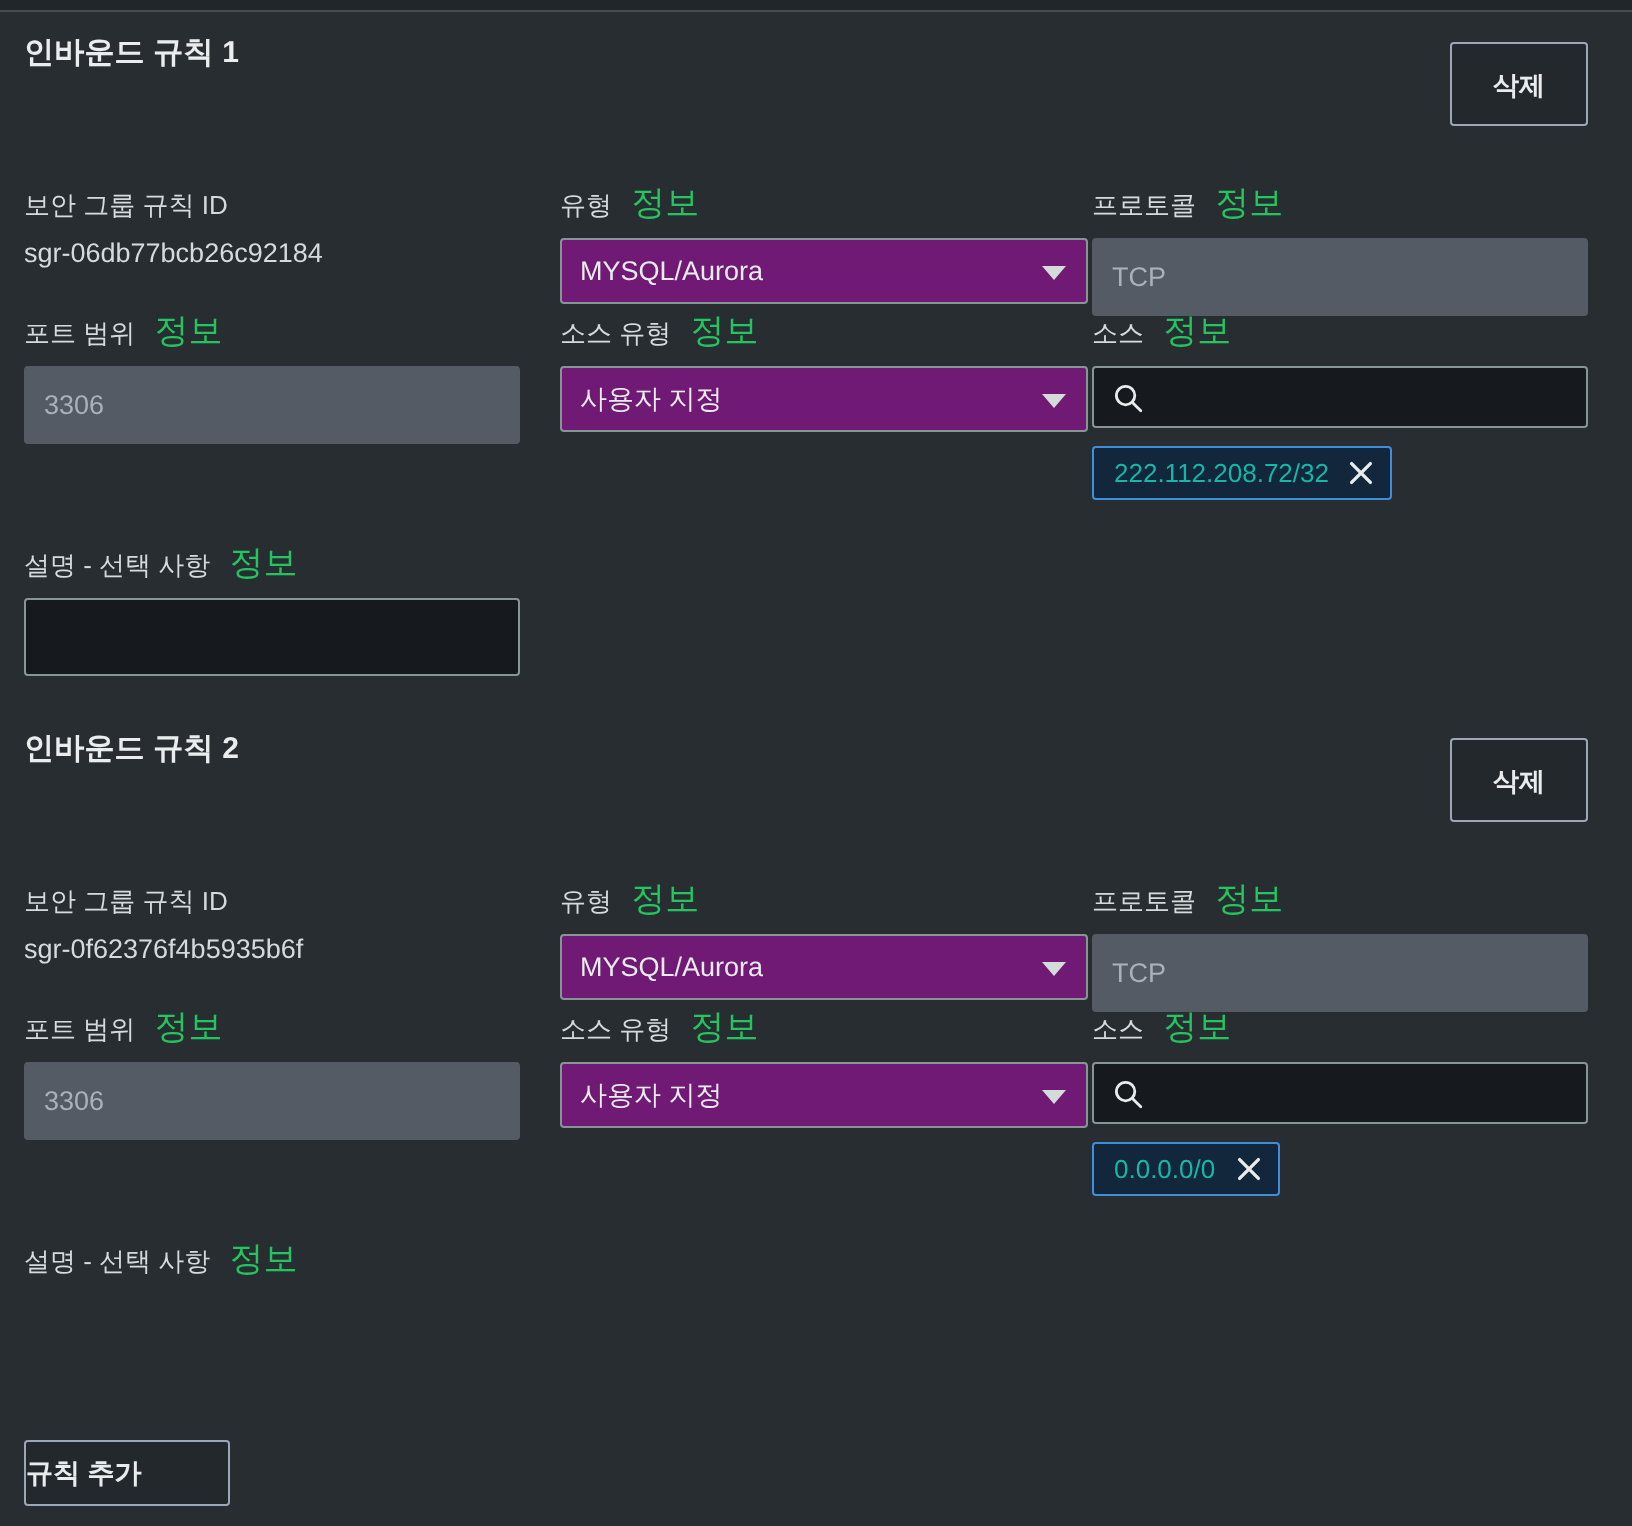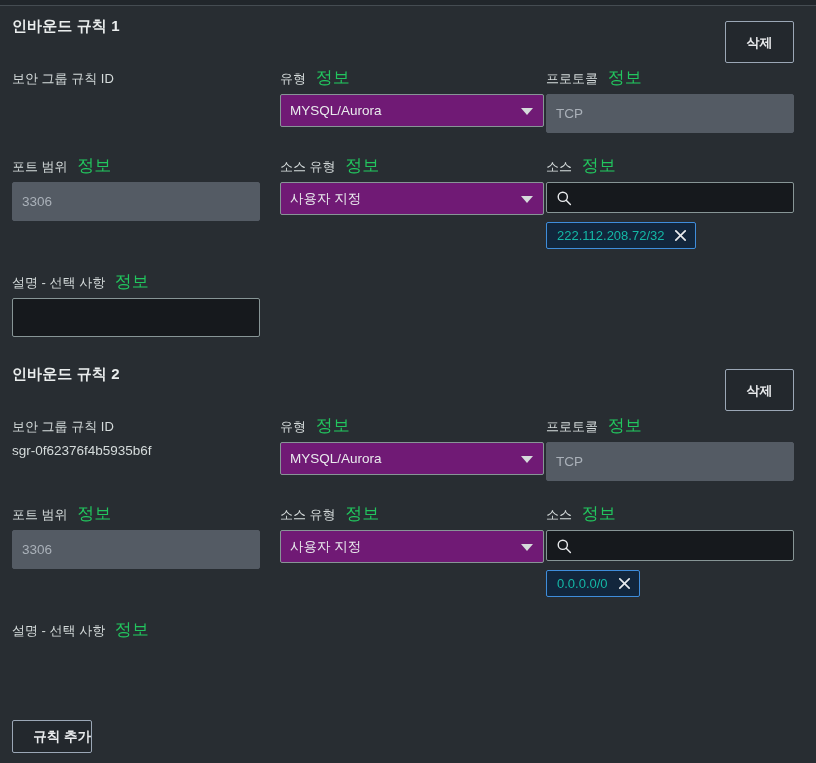--- a/index.html
+++ b/index.html
@@ -72,21 +72,21 @@
     cursor: pointer;
     box-sizing: border-box;
     padding: 0;
   }
 
   
   .col-a { position: absolute; left: 12px;  width: 248px; }
   .col-b { position: absolute; left: 280px; width: 248px; }
   .col-c { position: absolute; left: 546px; width: 248px; }
 
-  .row-1 { top: 64px; }
+  .row-1 { top: 88px; }
   .row-2 { top: 152px; }
   .row-3 { top: 268px; }
 
   
   .field-label {
     font-size: 13px;
     color: #d5dbdb;
     margin-bottom: 7px;
     white-space: nowrap;
     line-height: 16px;
@@ -218,30 +218,30 @@
     height: 15px;
     cursor: pointer;
     flex: none;
   }
 
   
   .add-rule-btn {
     position: absolute;
     left: 12px;
     top: 713px;
-    width: 80px;
+    width: 103px;
     height: 33px;
     background: #23282d;
     border: 1px solid #9ba7b6;
     border-radius: 2px;
     color: #e9ebed;
     font-size: 13.5px;
     font-weight: bold;
     font-family: inherit;
-    text-align: right;
+    text-align: left;
     line-height: 31px;
     cursor: pointer;
     box-sizing: border-box;
     padding: 0;
   }
 </style>
 </head>
 <body>
 
 <div class="top-strip"></div>
@@ -250,20 +250,21 @@
 
   <div class="rule-block rule-1">
 
     <div class="rule-title">인바운드 규칙 1</div>
     <button class="delete-btn">삭제</button>
 
     <div class="col-a row-1">
       <div class="field-label">
         <span>보안 그룹 규칙 ID</span>
       </div>
+      <div class="readonly-text">sgr-06db77bcb26c92184</div>
     </div>
 
     <div class="col-b row-1">
       <div class="field-label">
         <span>유형</span>
         <a class="info-link">정보</a>
       </div>
       <div class="select-box">
         <span class="select-value">MYSQL/Aurora</span>
         <span class="select-arrow"></span>

